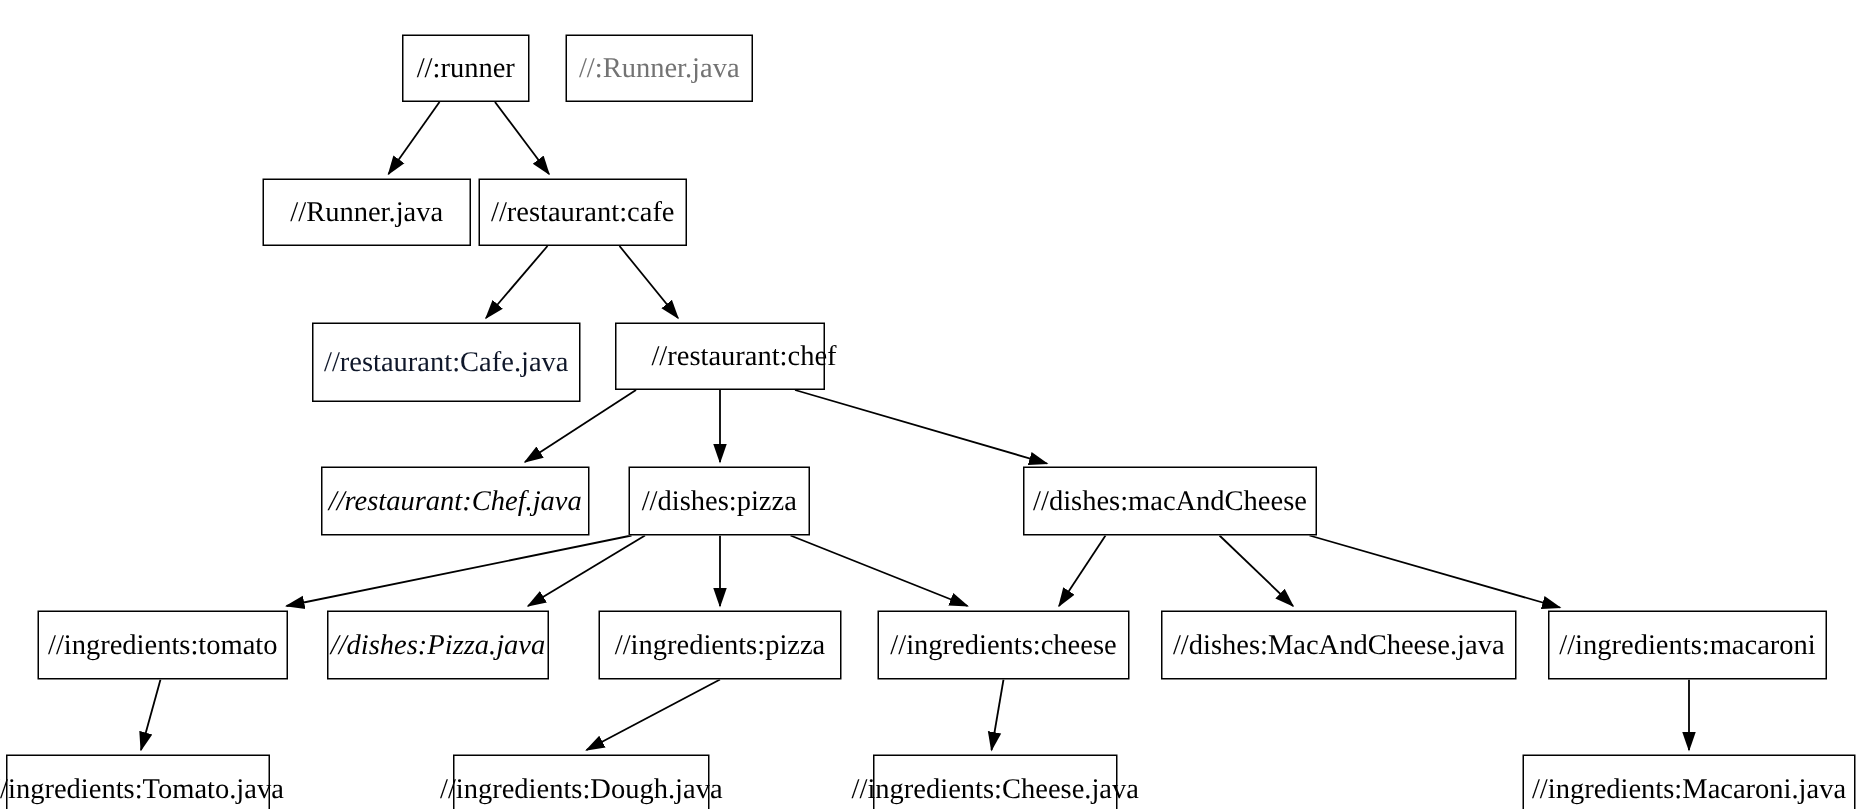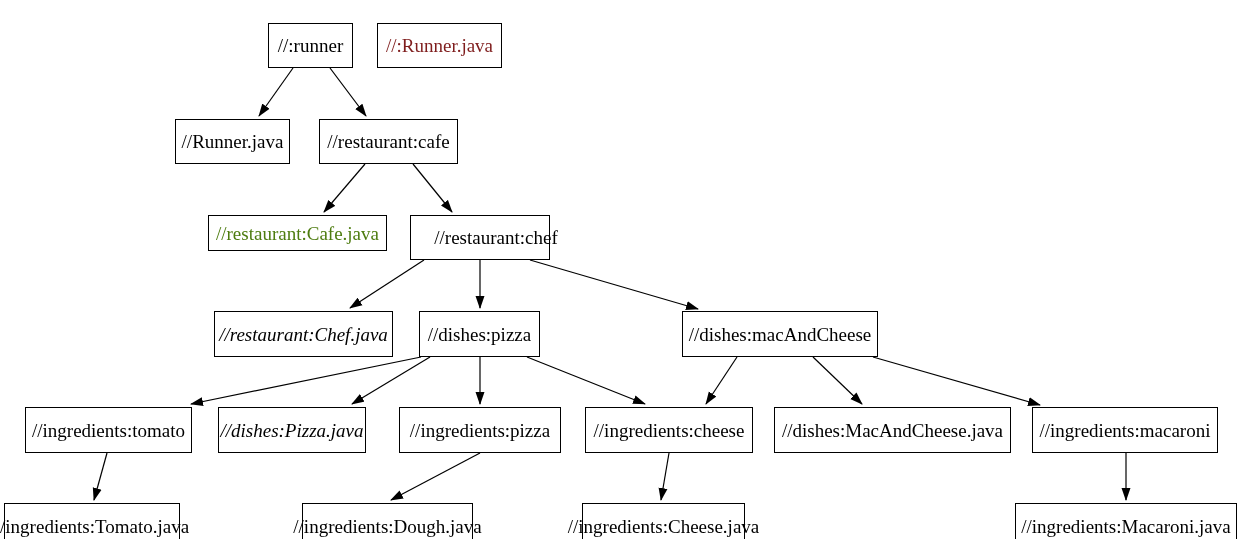--- a/index.html
+++ b/index.html
@@ -63,24 +63,24 @@
         <line x1="813" y1="341" x2="862" y2="388" stroke="#000000" stroke-width="1.2" marker-end="url(#arrowhead)"></line>
         <line x1="873" y1="341" x2="1040" y2="389" stroke="#000000" stroke-width="1.2" marker-end="url(#arrowhead)"></line>
         <line x1="107" y1="437" x2="94" y2="484" stroke="#000000" stroke-width="1.2" marker-end="url(#arrowhead)"></line>
         <line x1="480" y1="437" x2="391" y2="484" stroke="#000000" stroke-width="1.2" marker-end="url(#arrowhead)"></line>
         <line x1="669" y1="437" x2="661" y2="484" stroke="#000000" stroke-width="1.2" marker-end="url(#arrowhead)"></line>
         <line x1="1126" y1="437" x2="1126" y2="484" stroke="#000000" stroke-width="1.2" marker-end="url(#arrowhead)"></line>
       </g>
   </svg>
   <div id="node-layer">
       <div class="node" style="left: 268px; top: 7px; width: 85px; height: 45px; border-color: rgb(0, 0, 0); background: rgb(255, 255, 255); color: rgb(0, 0, 0);">//:runner</div>
-      <div class="node" style="left: 377px; top: 7px; width: 125px; height: 45px; border-color: rgb(0, 0, 0); background: rgb(255, 255, 255); color: #7f1d1d;">//:Runner.java</div>
-      <div class="node" style="left: 175px; top: 103px; width: 115px; height: 45px; border-color: rgb(0, 0, 0); background: rgb(255, 255, 255); color: rgb(0, 0, 0);">//Runner.java</div>
+      <div class="node" style="left: 377px; top: 7px; width: 125px; height: 45px; border-color: rgb(0, 0, 0); background: rgb(255, 255, 255); color: #737373;">//:Runner.java</div>
+      <div class="node" style="left: 175px; top: 103px; width: 139px; height: 45px; border-color: rgb(0, 0, 0); background: rgb(255, 255, 255); color: rgb(0, 0, 0);">//Runner.java</div>
       <div class="node" style="left: 319px; top: 103px; width: 139px; height: 45px; border-color: rgb(0, 0, 0); background: rgb(255, 255, 255); color: rgb(0, 0, 0);">//restaurant:cafe</div>
-      <div class="node" style="left: 208px; top: 199px; width: 179px; height: 36px; border-color: rgb(0, 0, 0); background: rgb(255, 255, 255); color: #4d7c0f;">//restaurant:Cafe.java</div>
+      <div class="node" style="left: 208px; top: 199px; width: 179px; height: 53px; border-color: rgb(0, 0, 0); background: rgb(255, 255, 255); color: #0f172a;">//restaurant:Cafe.java</div>
       <div class="node" style="left: 410px; top: 199px; width: 140px; height: 45px; border-color: rgb(0, 0, 0); background: rgb(255, 255, 255); color: rgb(0, 0, 0); padding-left: 32px;">//restaurant:chef</div>
       <div class="node" style="left: 214px; top: 295px; width: 179px; height: 46px; border-color: rgb(0, 0, 0); background: rgb(255, 255, 255); color: rgb(0, 0, 0); font-style: italic;">//restaurant:Chef.java</div>
       <div class="node" style="left: 419px; top: 295px; width: 121px; height: 46px; border-color: rgb(0, 0, 0); background: rgb(255, 255, 255); color: rgb(0, 0, 0);">//dishes:pizza</div>
       <div class="node" style="left: 682px; top: 295px; width: 196px; height: 46px; border-color: rgb(0, 0, 0); background: rgb(255, 255, 255); color: rgb(0, 0, 0);">//dishes:macAndCheese</div>
       <div class="node" style="left: 25px; top: 391px; width: 167px; height: 46px; border-color: rgb(0, 0, 0); background: rgb(255, 255, 255); color: rgb(0, 0, 0);">//ingredients:tomato</div>
       <div class="node" style="left: 218px; top: 391px; width: 148px; height: 46px; border-color: rgb(0, 0, 0); background: rgb(255, 255, 255); color: rgb(0, 0, 0); font-style: italic;">//dishes:Pizza.java</div>
       <div class="node" style="left: 399px; top: 391px; width: 162px; height: 46px; border-color: rgb(0, 0, 0); background: rgb(255, 255, 255); color: rgb(0, 0, 0);">//ingredients:pizza</div>
       <div class="node" style="left: 585px; top: 391px; width: 168px; height: 46px; border-color: rgb(0, 0, 0); background: rgb(255, 255, 255); color: rgb(0, 0, 0);">//ingredients:cheese</div>
       <div class="node" style="left: 774px; top: 391px; width: 237px; height: 46px; border-color: rgb(0, 0, 0); background: rgb(255, 255, 255); color: rgb(0, 0, 0);">//dishes:MacAndCheese.java</div>
       <div class="node" style="left: 1032px; top: 391px; width: 186px; height: 46px; border-color: rgb(0, 0, 0); background: rgb(255, 255, 255); color: rgb(0, 0, 0);">//ingredients:macaroni</div>

